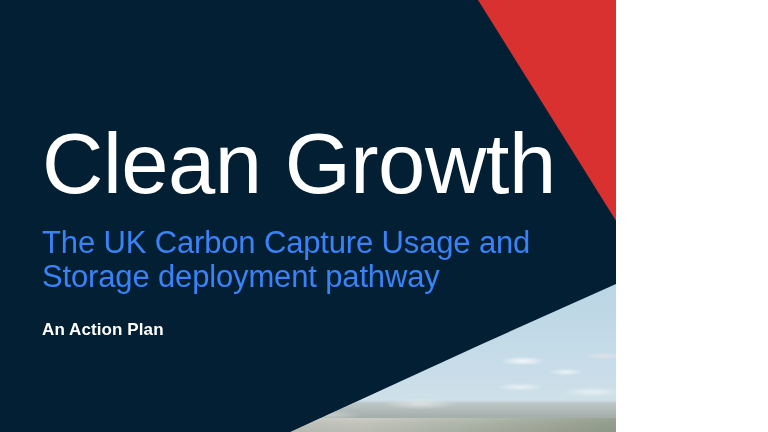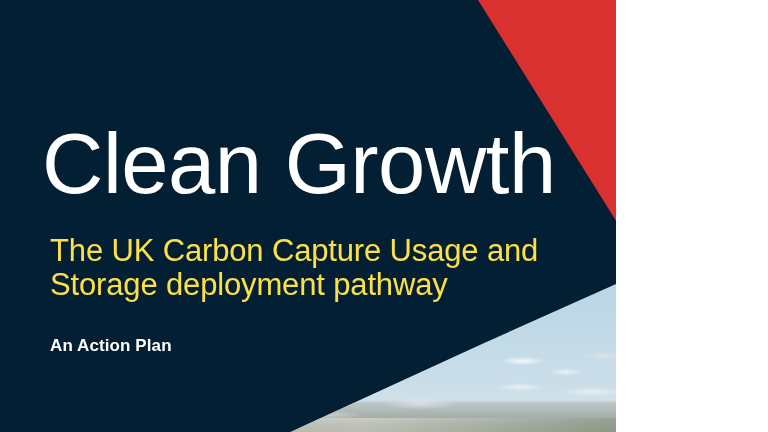--- a/index.html
+++ b/index.html
@@ -111,31 +111,31 @@
   .title {
     margin: 0;
     color: #ffffff;
     font-size: 85px;
     line-height: 84px;
     font-weight: 400;
     letter-spacing: -0.5px;
     white-space: nowrap;
   }
   .subtitle {
-    margin: 8px;
+    margin: 0;
     padding-top: 20px;
-    color: #fde047;
+    color: #3b82f6;
     font-size: 31px;
     line-height: 34px;
     font-weight: 400;
     letter-spacing: -0.15px;
     max-width: 560px;
   }
   .kicker {
-    margin: 8px;
+    margin: 0;
     padding-top: 26px;
     color: #ffffff;
     font-size: 17px;
     line-height: 20px;
     font-weight: 700;
     letter-spacing: 0.1px;
   }
 </style>
 </head>
 <body>

